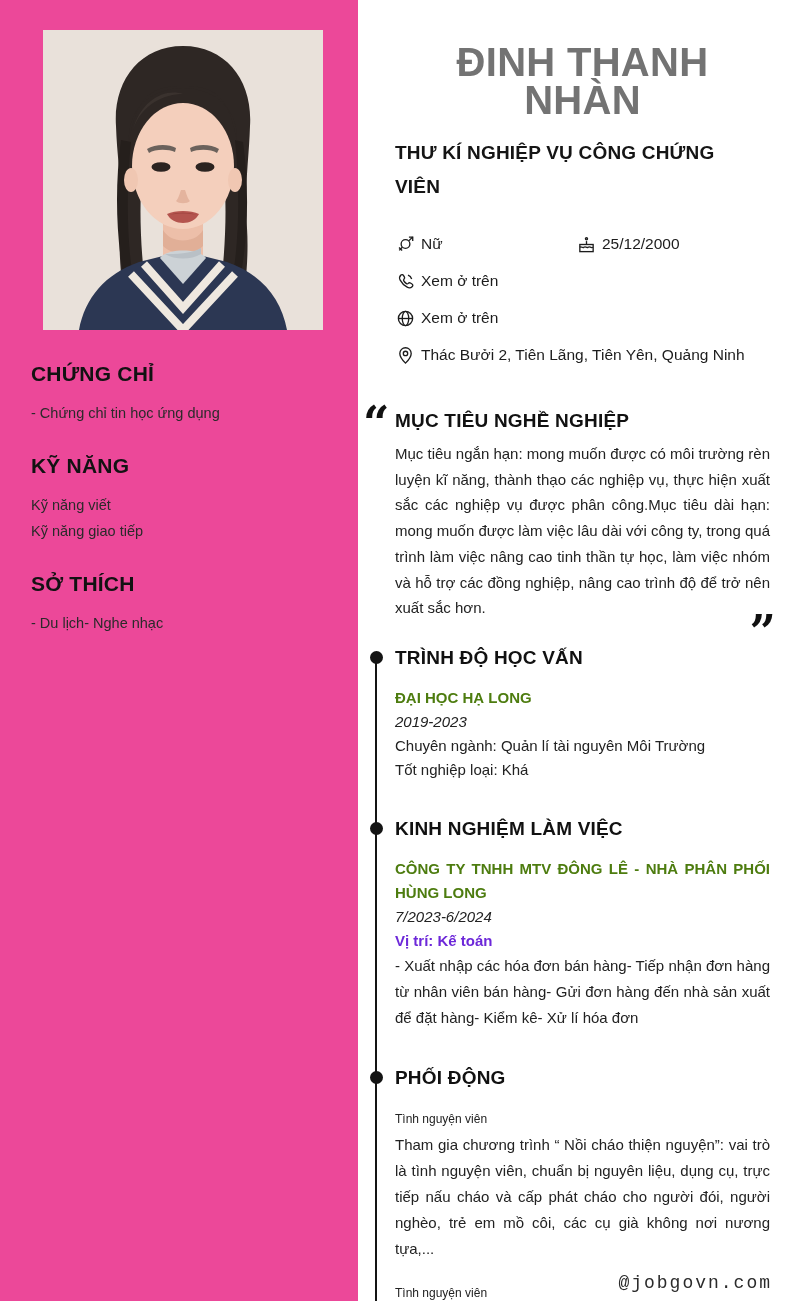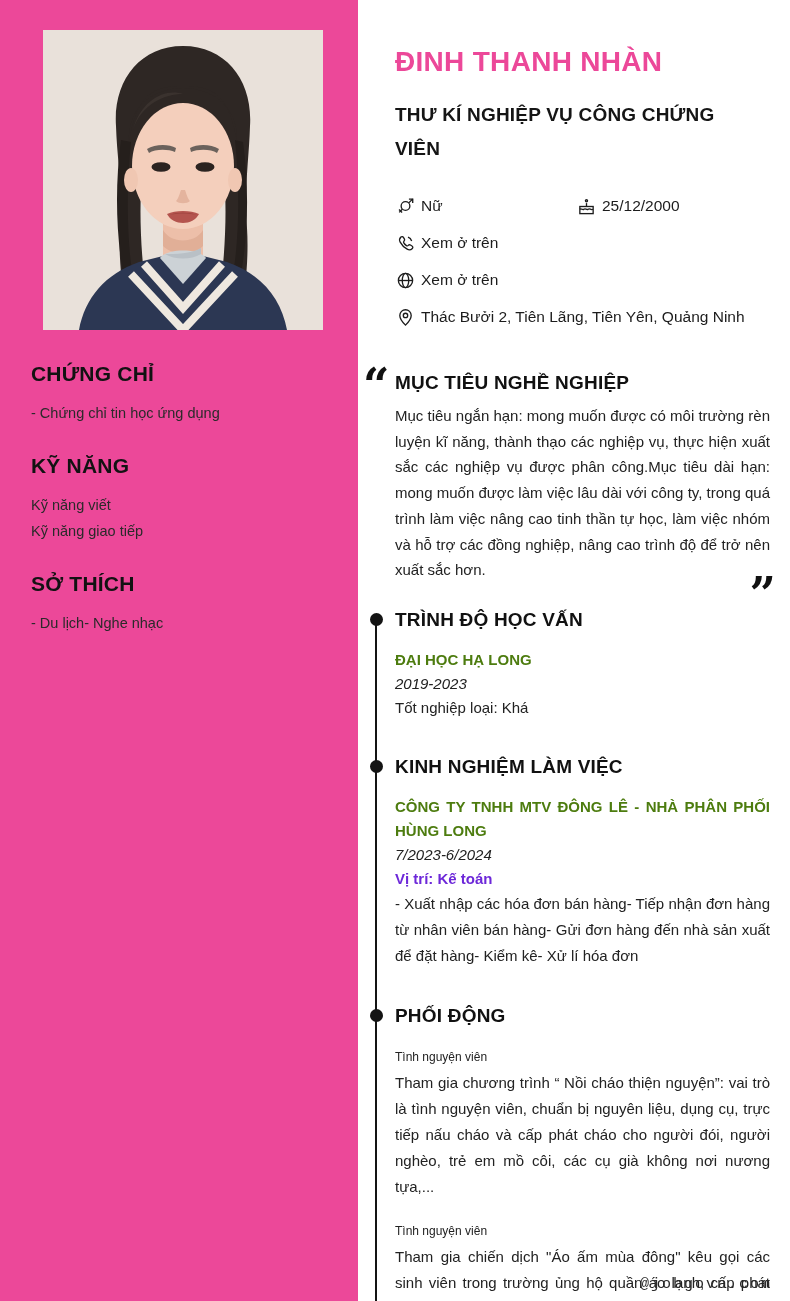--- a/index.html
+++ b/index.html
@@ -24,22 +24,23 @@
     font-size:21px; font-weight:700; color:#121212;
     letter-spacing:.2px; margin-top:28px; margin-bottom:14px;
   }
   .side-section:first-child h2 { margin-top:0; }
   .side-item { font-size:14.5px; color:#2a2a2a; line-height:26px; }
 
   
   .main { position:absolute; left:358px; top:0; width:432px; height:1301px; }
   .header { padding:43px 20px 0 37px; }
   .name {
-    font-size:28px; font-weight:700; color:#ec4899; letter-spacing:.3px;
+    font-size:40px; font-weight:700; color:#737373; letter-spacing:.3px;
     line-height:38px;
+    text-align:center;
   }
   .job-title {
     margin-top:17px; font-size:19px; font-weight:700; color:#151515;
     line-height:34px; max-width:340px; letter-spacing:.2px;
   }
   
   .info { padding:30px 20px 0 37px; }
   .info-row { display:flex; align-items:center; margin-bottom:17px; min-height:20px; }
   .info-cell { display:flex; align-items:center; }
   .info-cell.first { width:181px; }
@@ -81,21 +82,21 @@
   .tl-row { font-size:15px; color:#222; line-height:24px; }
   .tl-position { font-size:15px; font-weight:700; color:#6d28d9; line-height:24px; }
   .tl-desc { font-size:15px; color:#222; line-height:26px; text-align:justify; }
   .activity { margin-top:18px; }
   .activity:first-child { margin-top:0; }
   .activity-role { font-size:12px; color:#222; line-height:26px; }
 
   .watermark {
     position:absolute; right:18px; bottom:8px;
     font-family:"Liberation Mono","DejaVu Sans Mono",monospace;
-    font-size:15px; letter-spacing:2px; color:#2b2b2b;
+    font-size:18px; letter-spacing:2px; color:#2b2b2b;
   }
 </style>
 </head>
 <body>
 
 <div class="sidebar">
   <div class="photo-frame">
     <svg viewBox="0 0 280 300">
       <rect width="280" height="300" fill="#ebe3dd"></rect>
       <rect width="280" height="300" fill="#e7ded8" opacity="0.4"></rect>
@@ -235,20 +236,21 @@
 
   <div class="timeline">
     <div class="tl-line"></div>
 
     <div class="tl-section">
       <div class="tl-dot"></div>
       <h3>TRÌNH ĐỘ HỌC VẤN</h3>
       <div class="tl-body">
         <div class="tl-org">ĐẠI HỌC HẠ LONG</div>
         <div class="tl-dates">2019-2023</div>
+        <div class="tl-row">Chuyên ngành: Quản lí tài nguyên Môi Trường</div>
         <div class="tl-row">Tốt nghiệp loại: Khá</div>
       </div>
     </div>
 
     <div class="tl-section">
       <div class="tl-dot"></div>
       <h3>KINH NGHIỆM LÀM VIỆC</h3>
       <div class="tl-body">
         <div class="tl-org">CÔNG TY TNHH MTV ĐÔNG LÊ - NHÀ PHÂN PHỐI HÙNG LONG</div>
         <div class="tl-dates">7/2023-6/2024</div>

